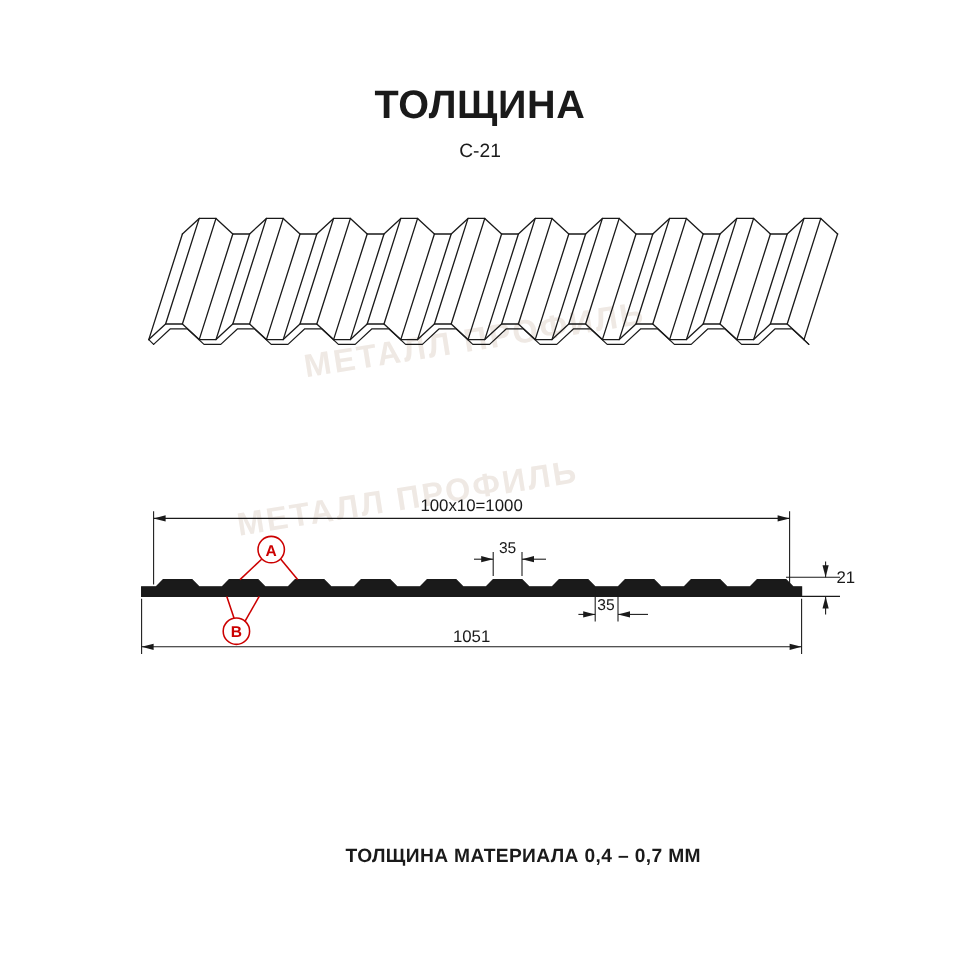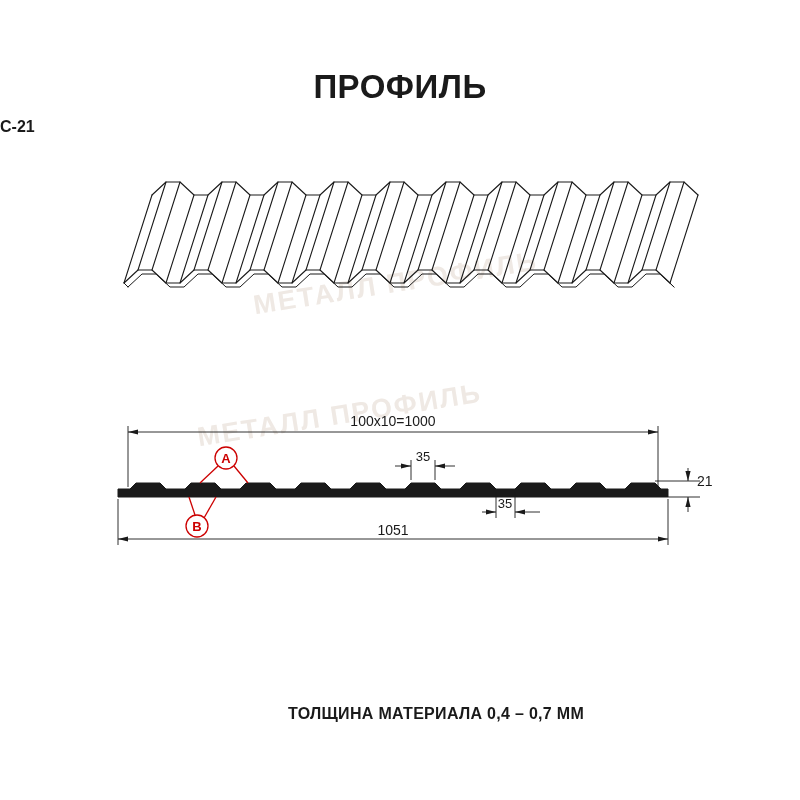--- a/index.html
+++ b/index.html
@@ -29,22 +29,23 @@
     text-align: center;
     font-size: 33px;
     font-weight: bold;
     letter-spacing: 0.5px;
   }
   .subtitle {
     position: absolute;
     left: 0;
     top: 118px;
     width: 800px;
+    text-align: center;
     font-size: 16px;
-    font-weight: bold;
+    font-weight: normal;
   }
   .footnote {
     position: absolute;
     left: 0;
     top: 705px;
     width: 800px;
     text-align: center;
     font-size: 16px;
     font-weight: bold;
     letter-spacing: 0.3px;
@@ -77,21 +78,21 @@
     top: 400px;
     font-size: 27px;
     transform: rotate(-9deg);
   }
 </style>
 </head>
 <body>
 
 <div class="page">
 
-  <div class="title">ПРОФИЛЬ</div>
+  <div class="title">ТОЛЩИНА</div>
   <div class="subtitle">С-21</div>
 
   <div class="wm wm1">МЕТАЛЛ ПРОФИЛЬ</div>
   <div class="wm wm2">МЕТАЛЛ ПРОФИЛЬ</div>
 
   <svg class="fig" viewBox="0 0 800 800">
 
     <g stroke="#1a1a1a" stroke-width="1.1" fill="#ffffff" stroke-linejoin="round" stroke-linecap="round">
 
       <polyline points="152,195 166,182 180,182 194,195 208,195 222,182 236,182 250,195 264,195 278,182 292,182 306,195 320,195 334,182 348,182 362,195 376,195 390,182 404,182 418,195 432,195 446,182 460,182 474,195 488,195 502,182 516,182 530,195 544,195 558,182 572,182 586,195 600,195 614,182 628,182 642,195 656,195 670,182 684,182 698,195" fill="none"></polyline>

